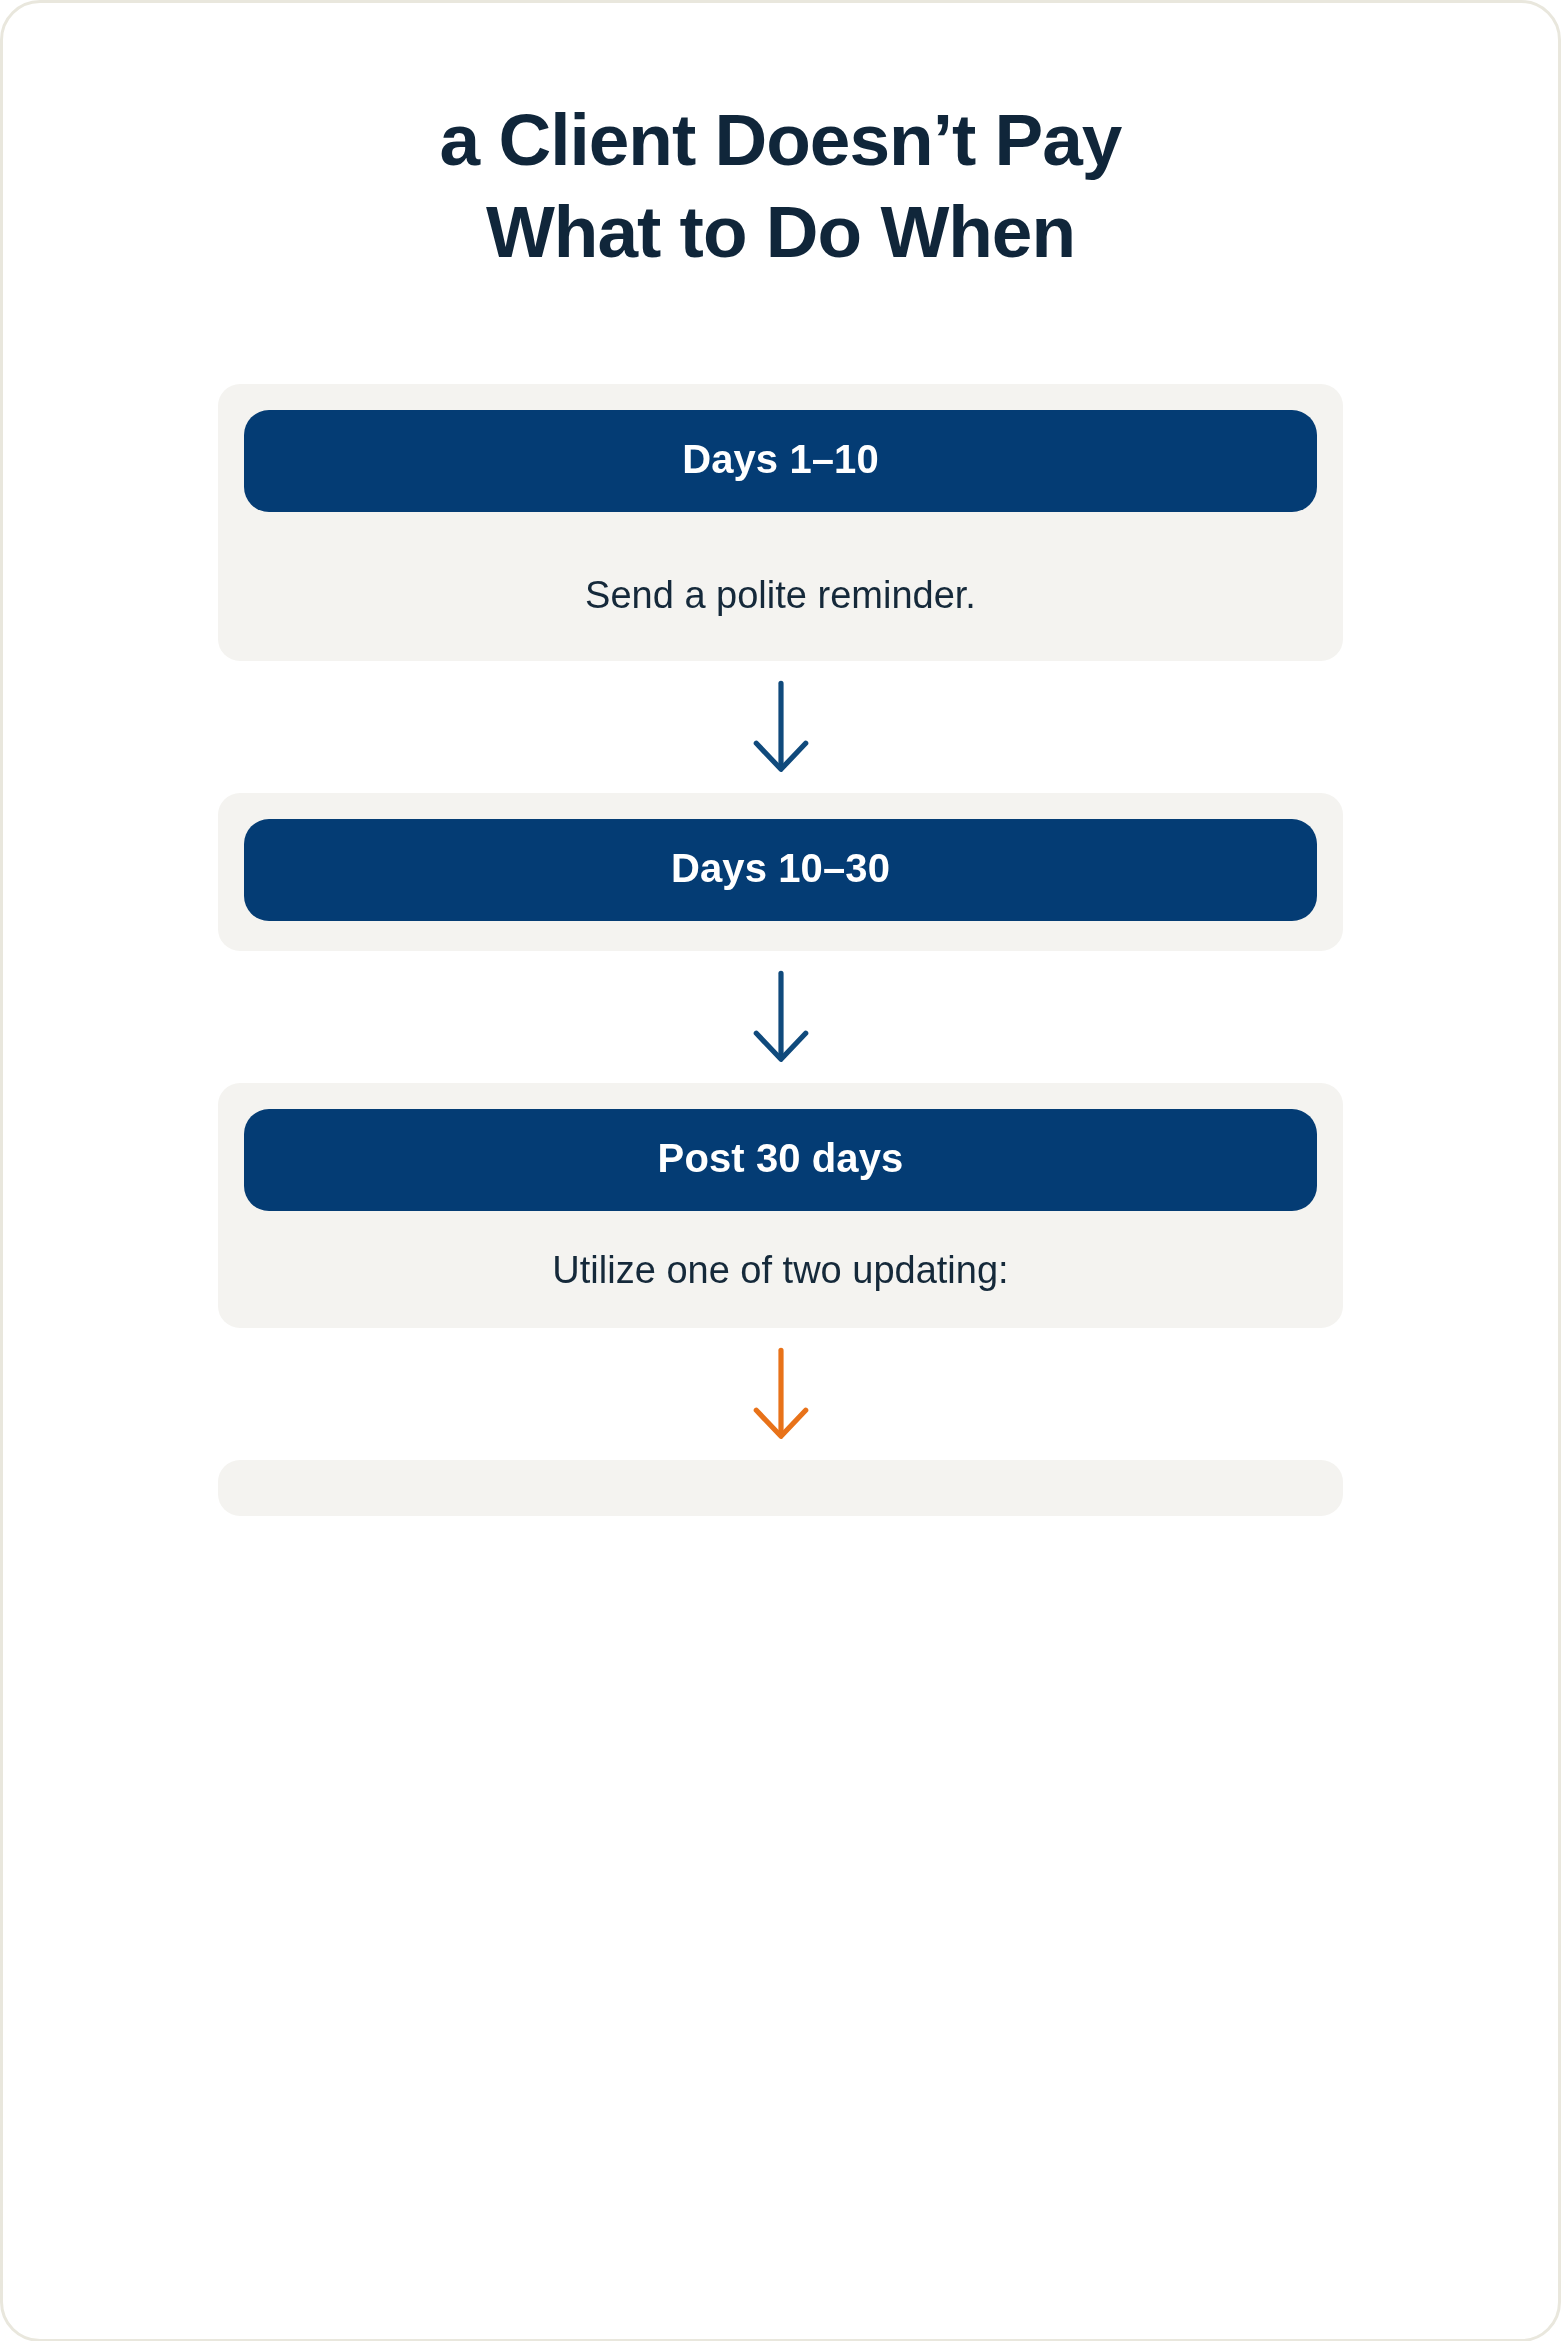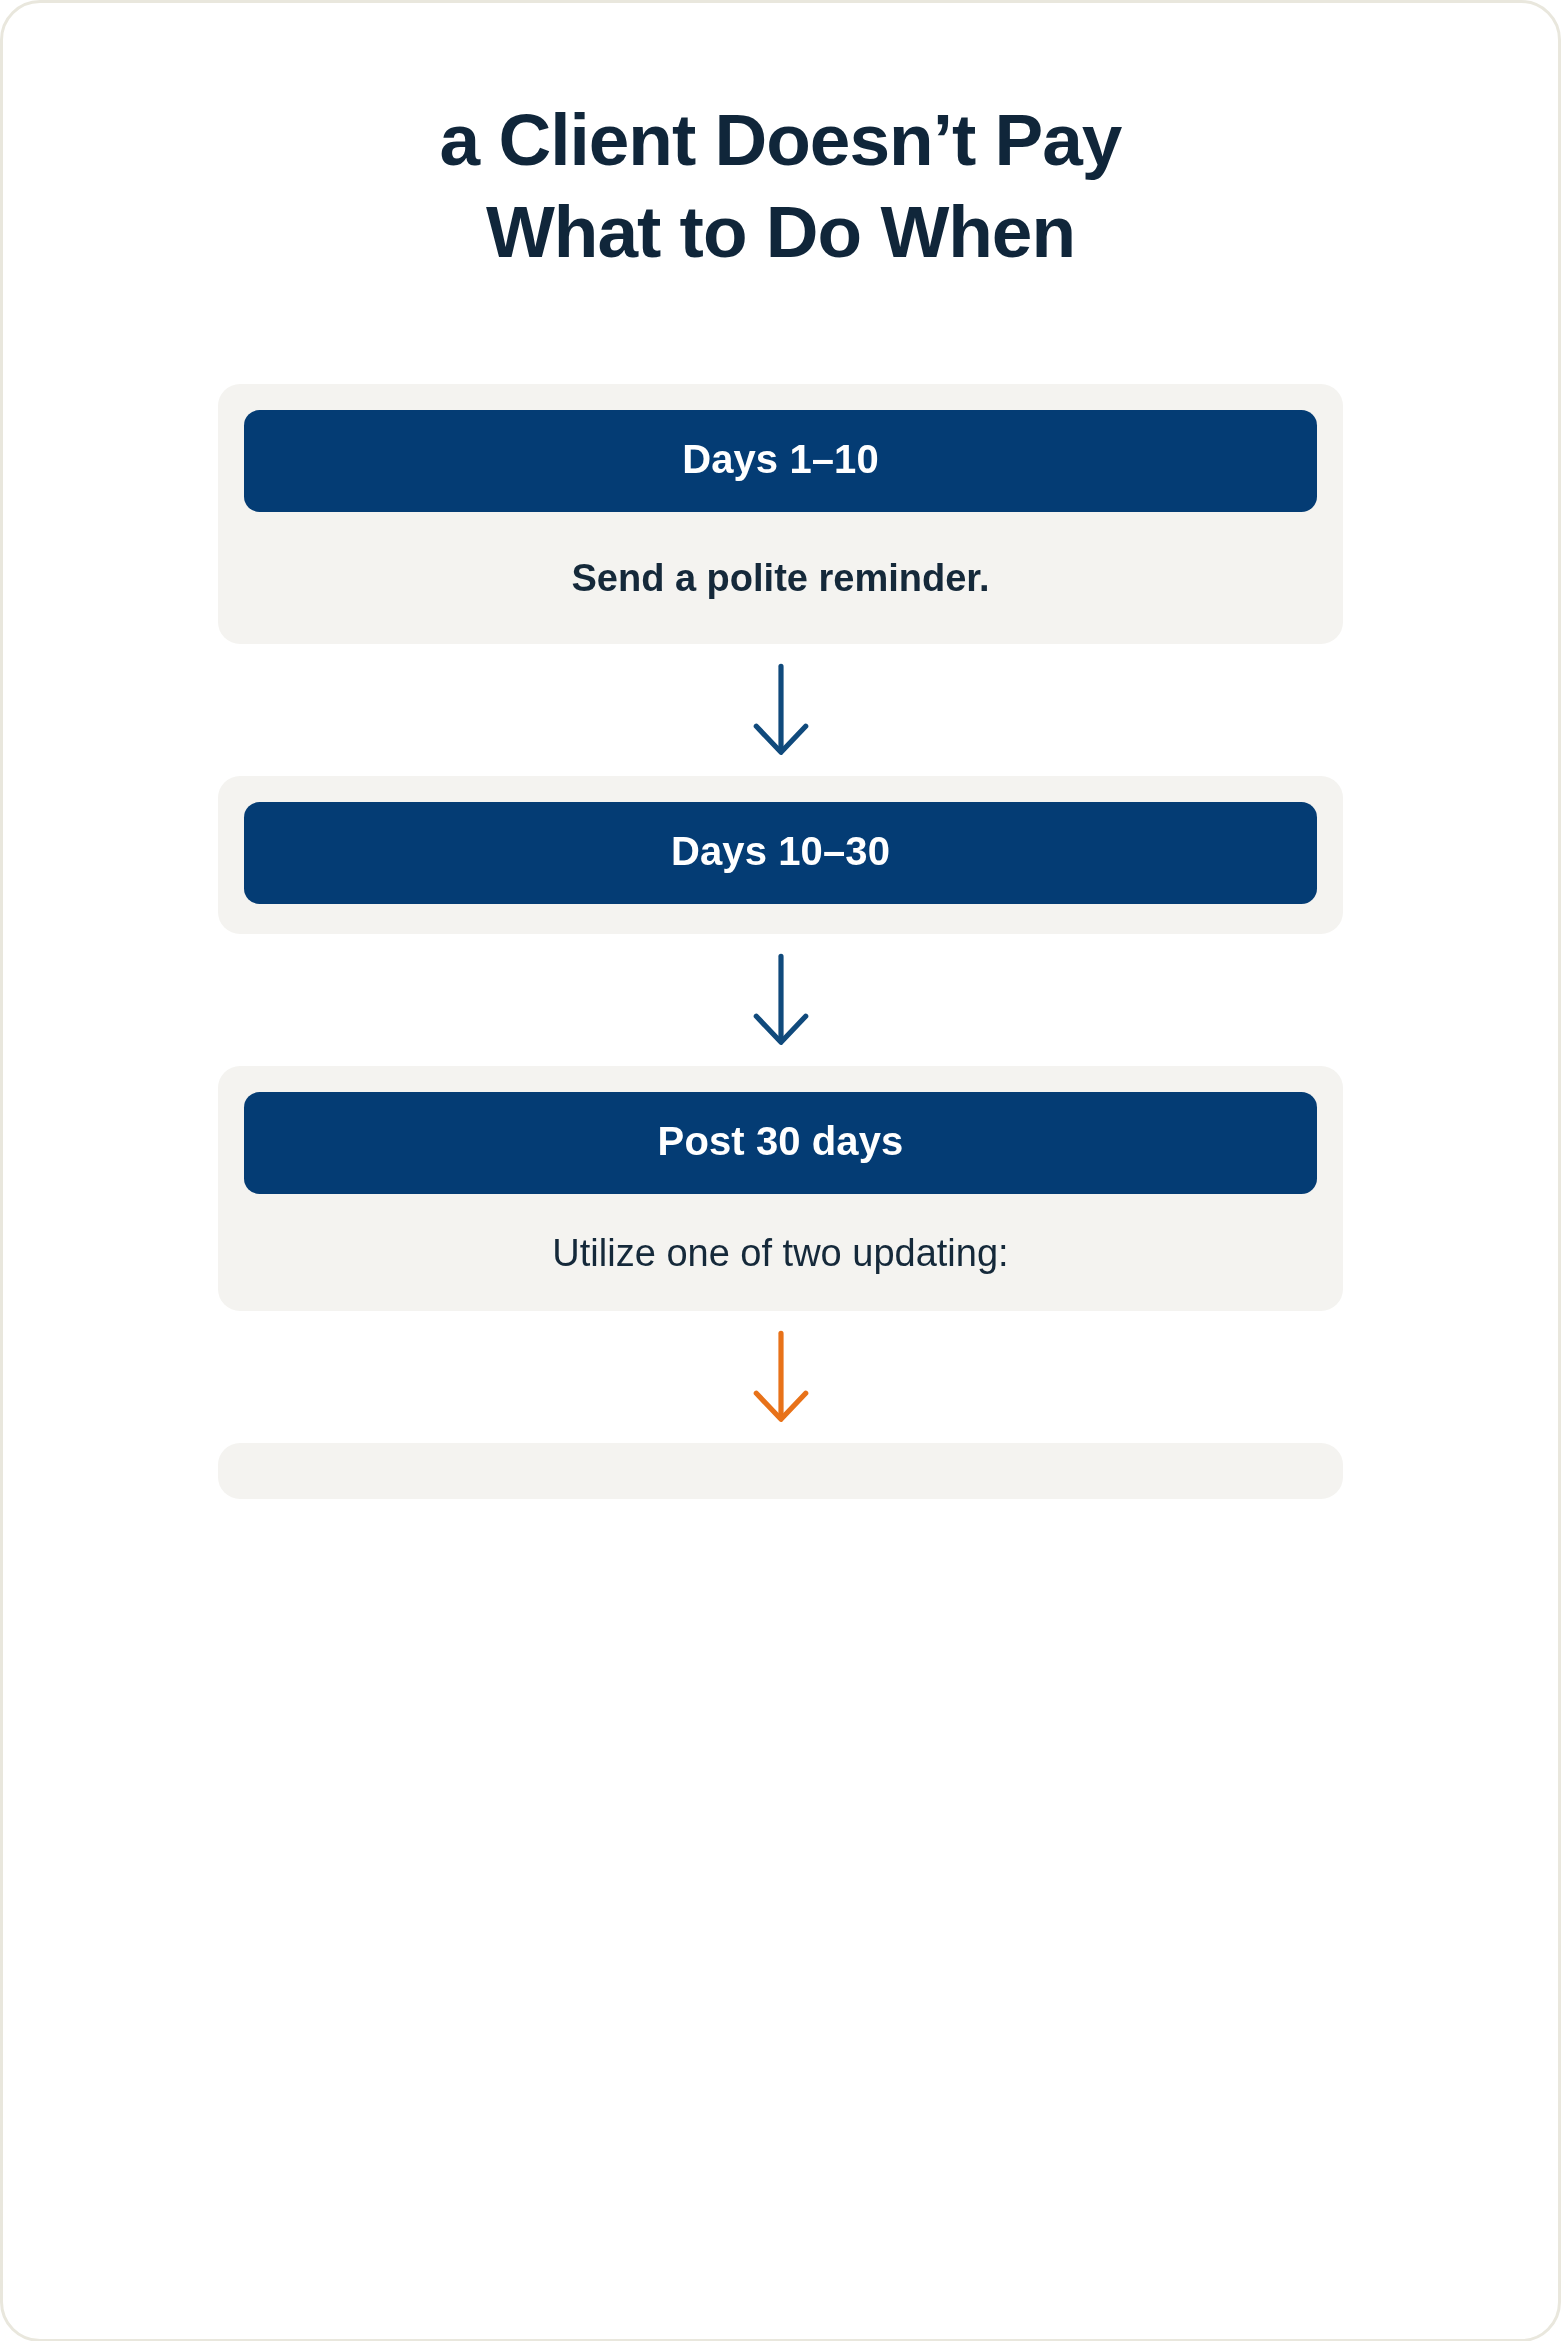--- a/index.html
+++ b/index.html
@@ -70,34 +70,34 @@
     width: 100%;
     box-sizing: border-box;
     border-radius: 15.6px;
     color: #ffffff;
     font-size: 40px;
     font-weight: 700;
     letter-spacing: 0.1px;
     text-align: center;
     padding: 27px 13px 30px 13px;
   }
-  .card-header.navy   { background: #043c74; }
+  .card-header.navy   { background: #043c74; border-radius: 25px; }
   .card-header.orange { background: #e87219; }
 
   .card-body {
     width: 100%;
     text-align: center;
     color: #15293a;
     font-size: 38px;
     font-weight: 400;
     line-height: 1.42;
   }
 
   
-  .card-body.single  { margin-top: 40px; margin-bottom: 7.8px; font-weight: bold; }
+  .card-body.single  { margin-top: 57px; margin-bottom: 7.8px; }
   .card-body.double  { margin-top: 35px; margin-bottom: 11.7px; }
   .card-body.intro   { margin-top: 33px; }
 
   .option-list {
     width: 100%;
     margin: 0;
     padding: 0;
     list-style: none;
   }
   .option-list li {

